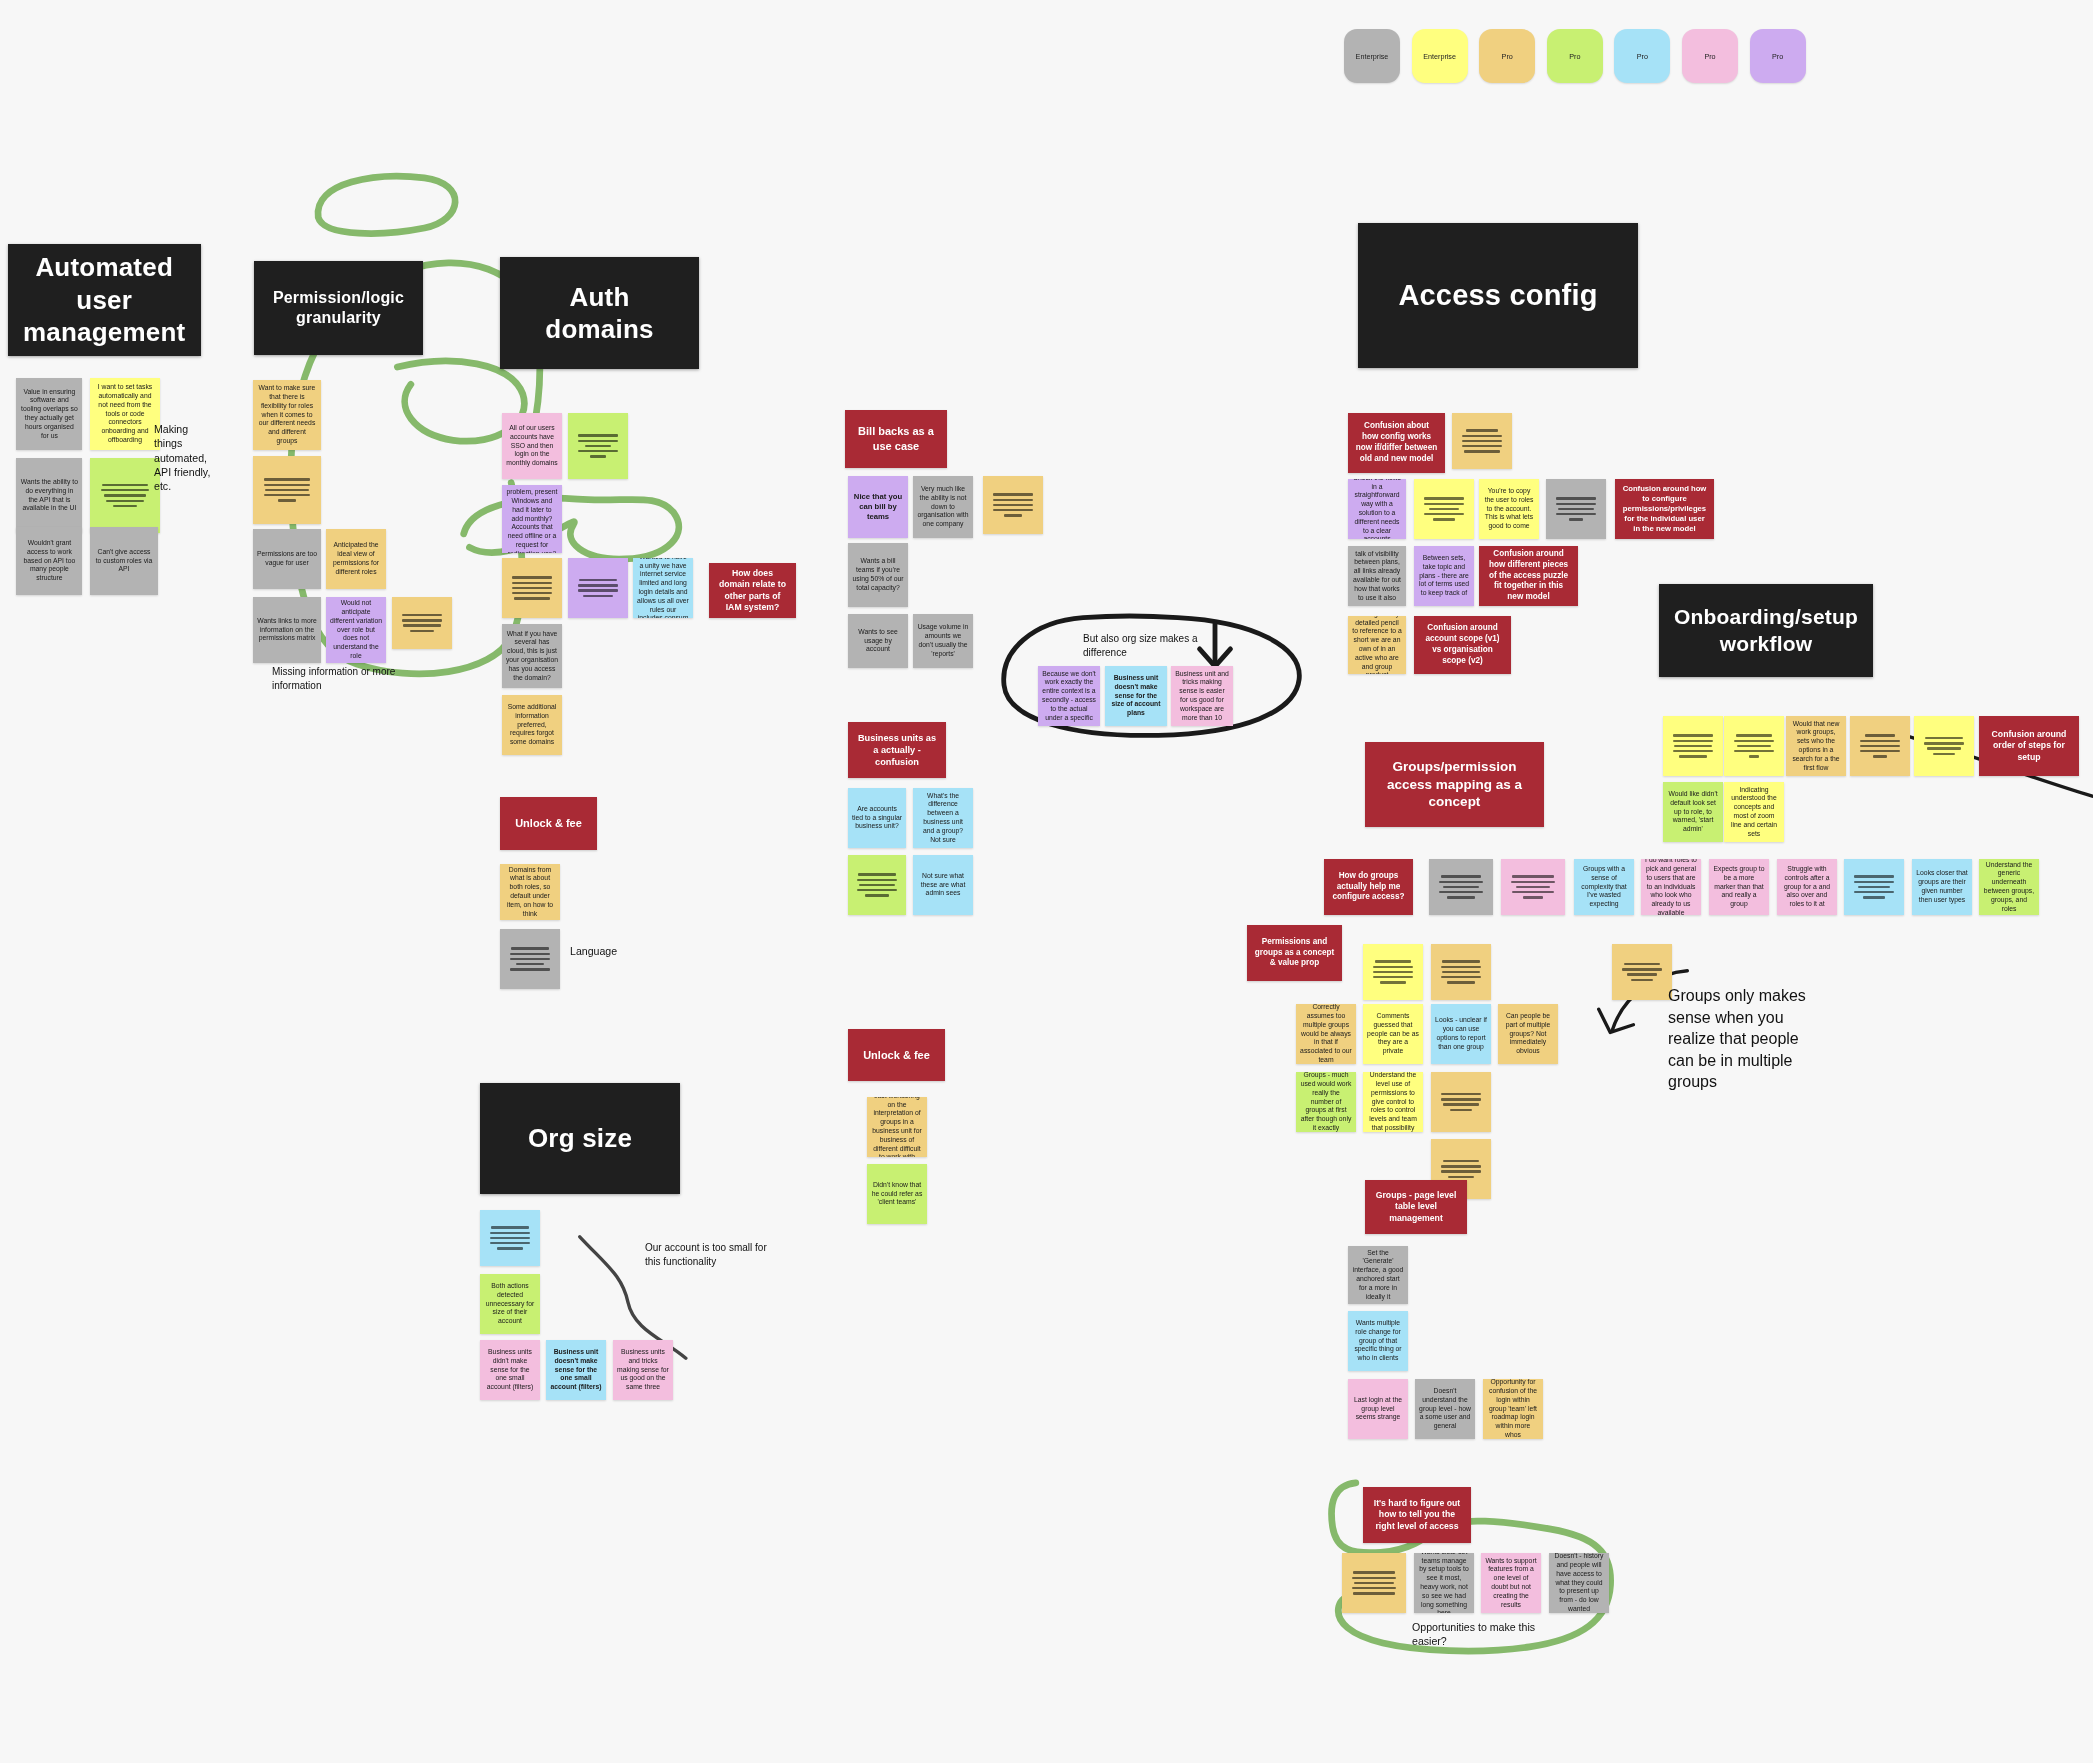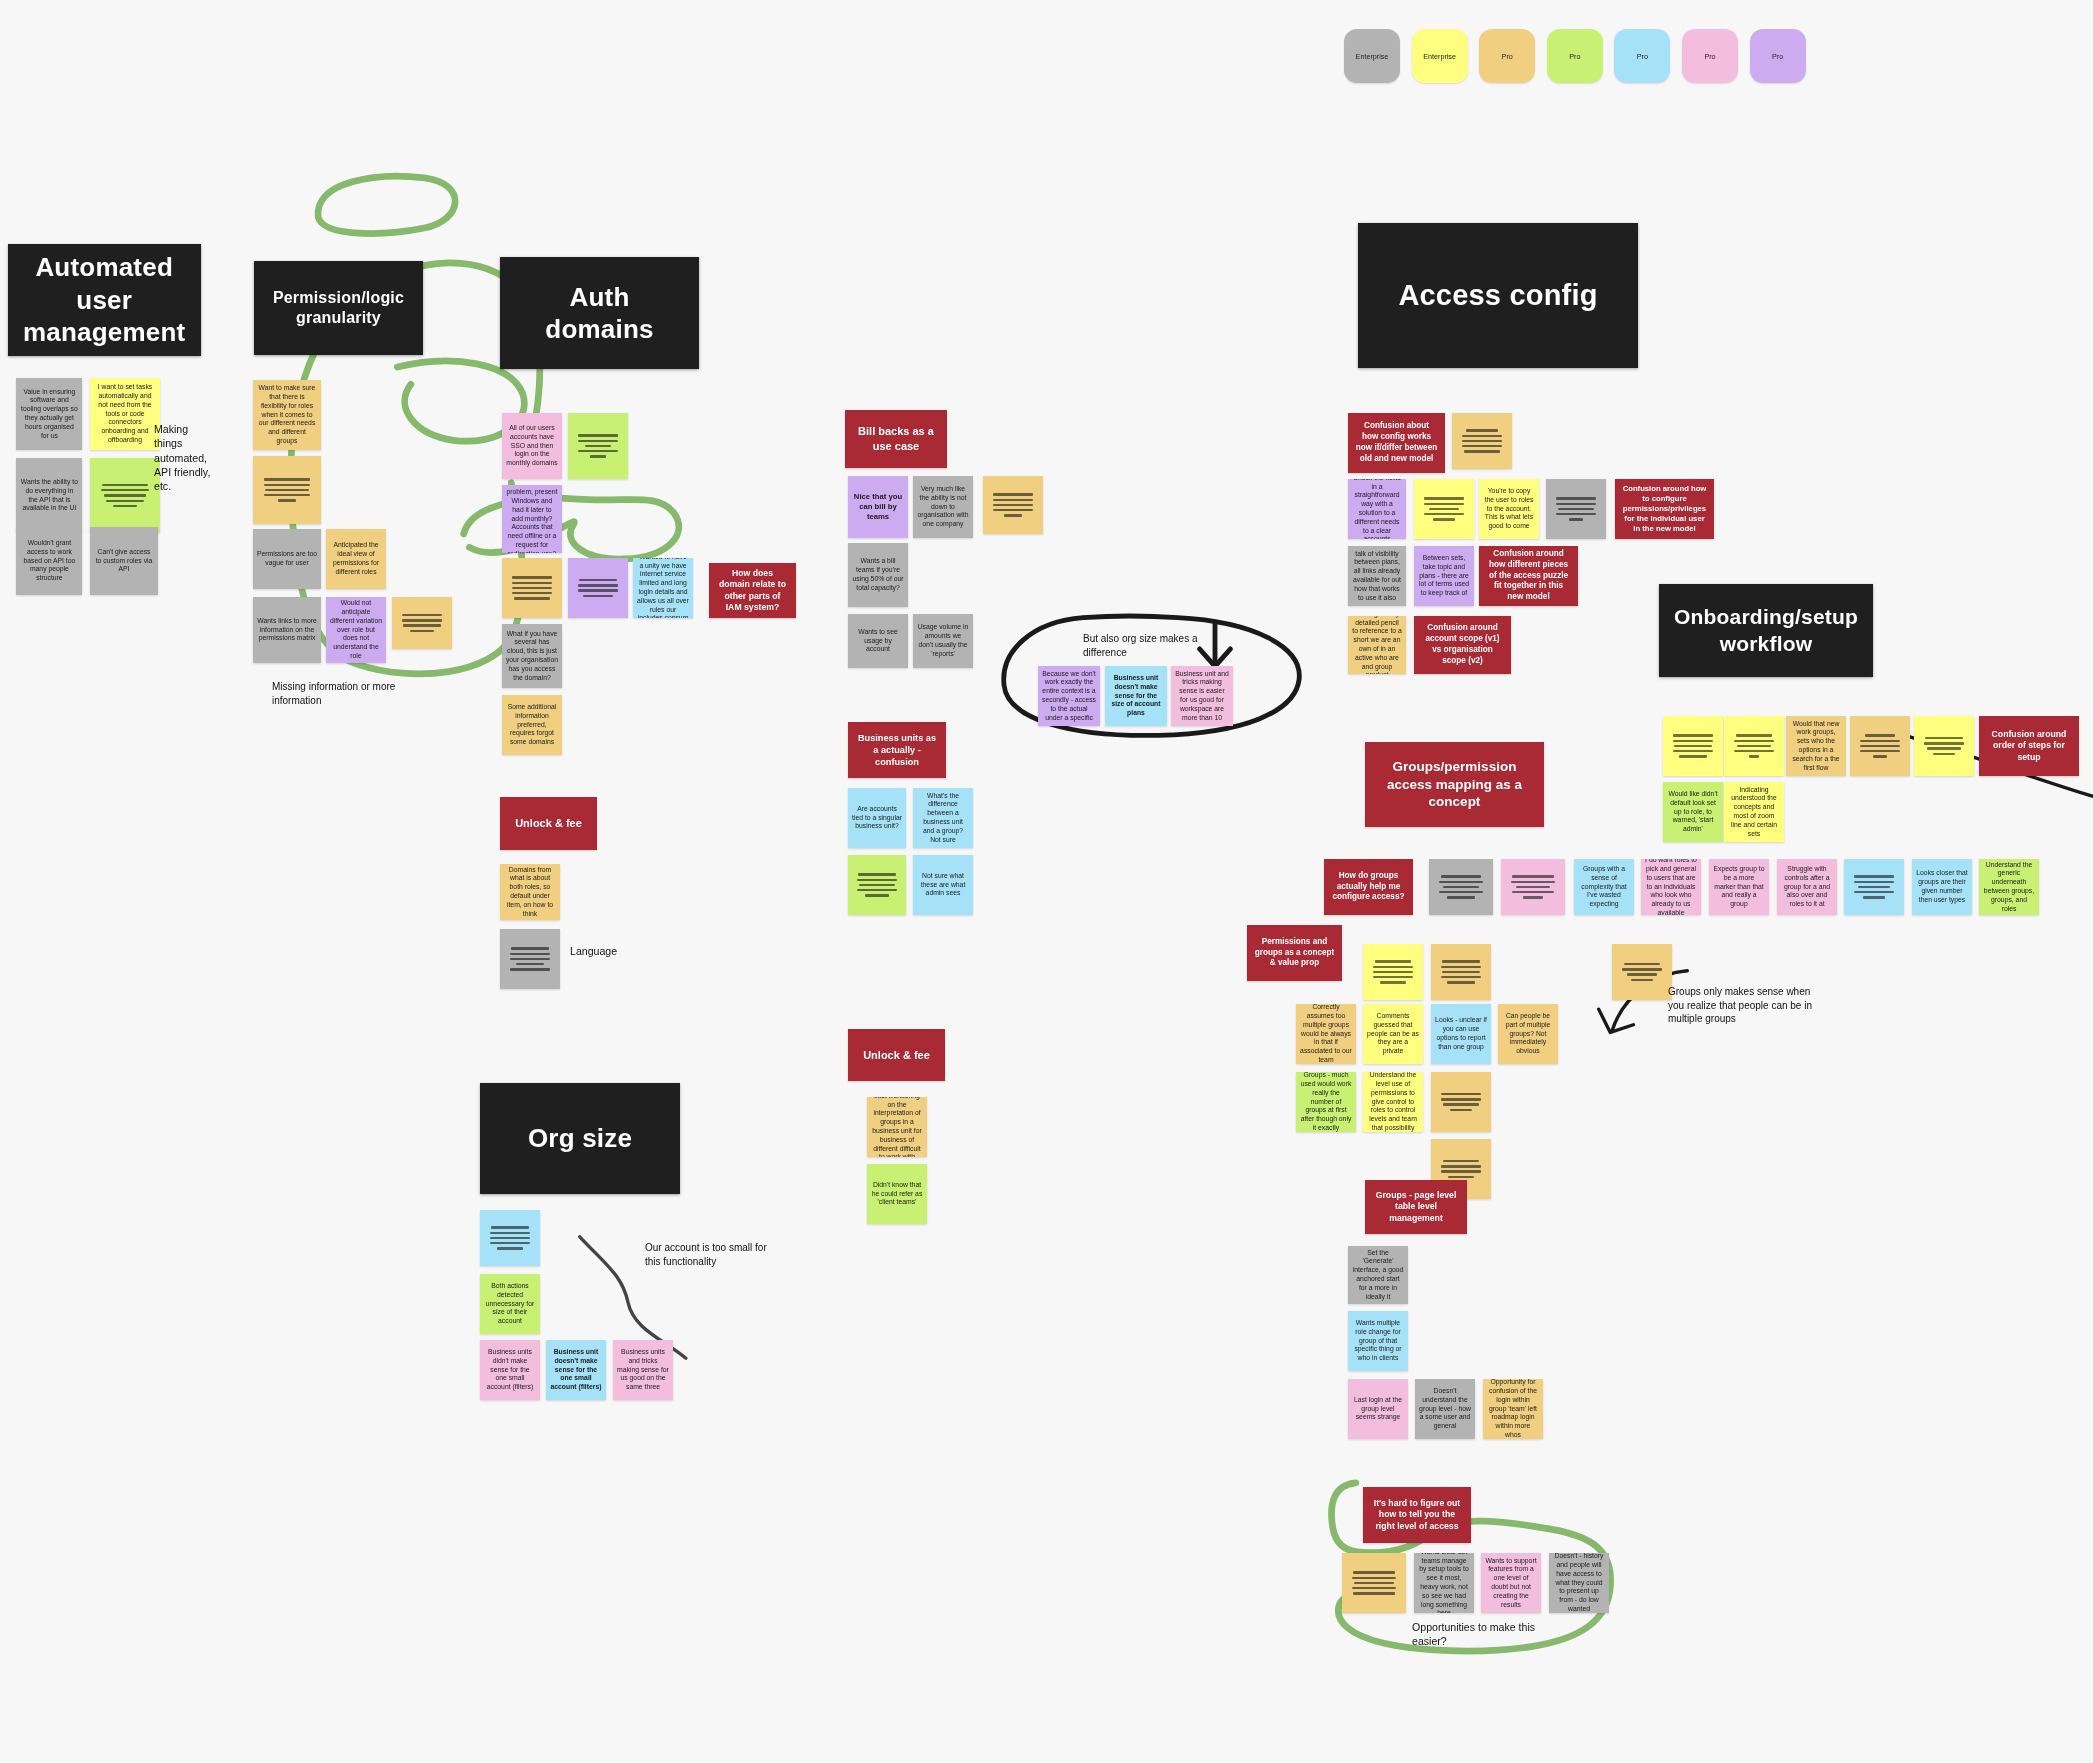--- a/index.html
+++ b/index.html
@@ -208,21 +208,21 @@
   <div class="node sticky note-gray" style="left:253px;top:597px;width:68px;height:66px;">Wants links to more information on the permissions matrix</div>
   <div class="node sticky note-purple" style="left:326px;top:597px;width:60px;height:66px;">Would not anticipate different variation over role but does not understand the role</div>
   <div class="node sticky note-gold" style="left:392px;top:597px;width:60px;height:52px;">
     <span class="lines">
         <i style="width:98%"></i>
         <i style="width:100%"></i>
         <i style="width:94%"></i>
         <i style="width:58%"></i>
       </span>
   </div>
-  <div class="annotation" style="left:272px;top:665px;width:164px;font-size:10px;margin-top:15px;">Missing information or more information</div>
+  <div class="annotation" style="left:272px;top:665px;width:164px;font-size:10px;">Missing information or more information</div>
 
   <div class="node sticky note-pink" style="left:502px;top:413px;width:60px;height:66px;">All of our users accounts have SSO and then login on the monthly domains</div>
   <div class="node sticky note-green" style="left:568px;top:413px;width:60px;height:66px;">
     <span class="lines">
         <i style="width:98%"></i>
         <i style="width:100%"></i>
         <i style="width:66%"></i>
         <i style="width:96%"></i>
         <i style="width:40%"></i>
       </span>
@@ -438,21 +438,21 @@
       </span>
   </div>
   <div class="node sticky note-gold" style="left:1612px;top:944px;width:60px;height:56px;">
     <span class="lines">
         <i style="width:90%"></i>
         <i style="width:100%"></i>
         <i style="width:74%"></i>
         <i style="width:52%"></i>
       </span>
   </div>
-  <div class="annotation" style="left:1668px;top:985px;width:145px;font-size:10px;">Groups only makes sense when you realize that people can be in multiple groups</div>
+  <div class="annotation" style="left:1668px;top:985px;width:145px;font-size:16px;">Groups only makes sense when you realize that people can be in multiple groups</div>
 
   <div class="node red-card" style="left:1365px;top:1180px;width:102px;height:54px;font-size:8.7px;">Groups - page level table level management</div>
   <div class="node sticky note-gray" style="left:1348px;top:1246px;width:60px;height:58px;">Set the 'Generate' interface, a good anchored start for a more in ideally it</div>
   <div class="node sticky note-blue" style="left:1348px;top:1311px;width:60px;height:60px;">Wants multiple role change for group of that specific thing or who in clients</div>
   <div class="node sticky note-pink" style="left:1348px;top:1379px;width:60px;height:60px;">Last login at the group level seems strange</div>
   <div class="node sticky note-gray" style="left:1415px;top:1379px;width:60px;height:60px;">Doesn't understand the group level - how a some user and general</div>
   <div class="node sticky note-gold" style="left:1483px;top:1379px;width:60px;height:60px;">Opportunity for confusion of the login within group 'team' left roadmap login within more whos</div>
 
   <div class="node sticky note-yellow" style="left:1663px;top:716px;width:60px;height:60px;">
     <span class="lines">

